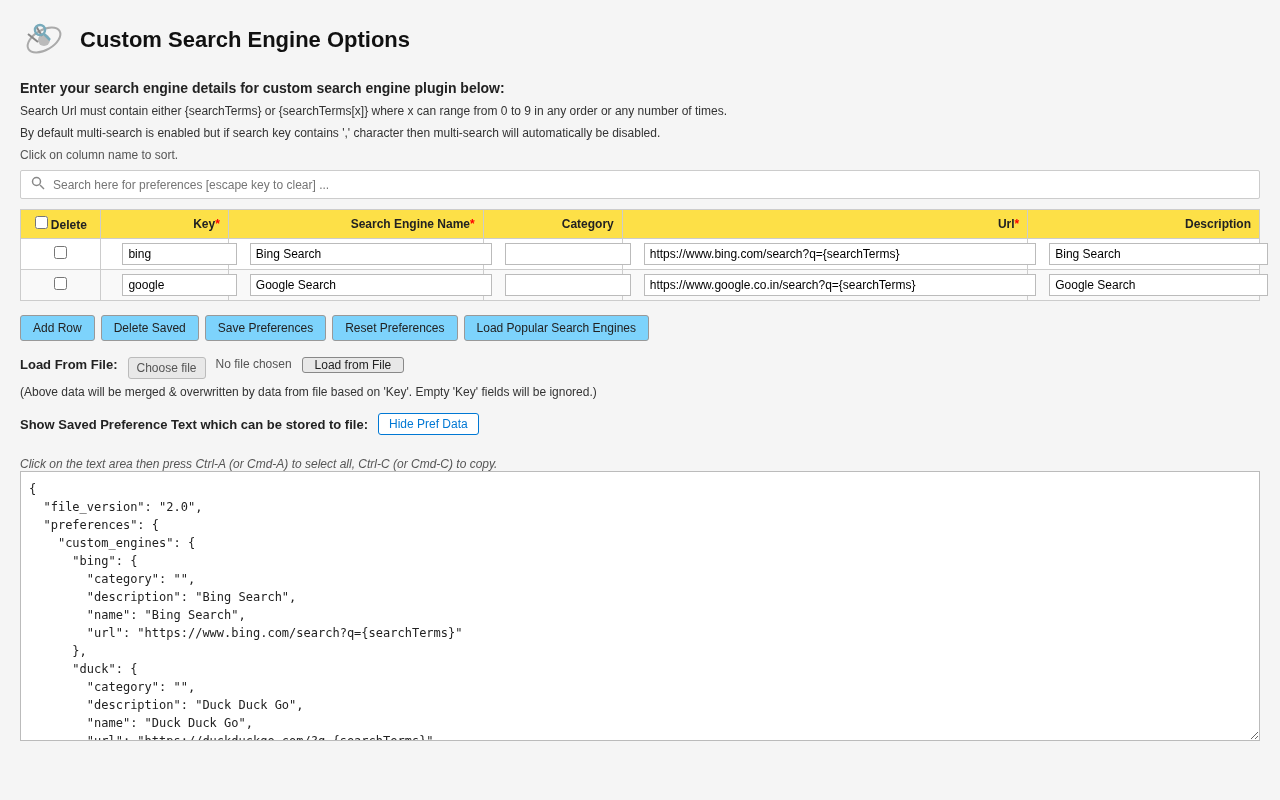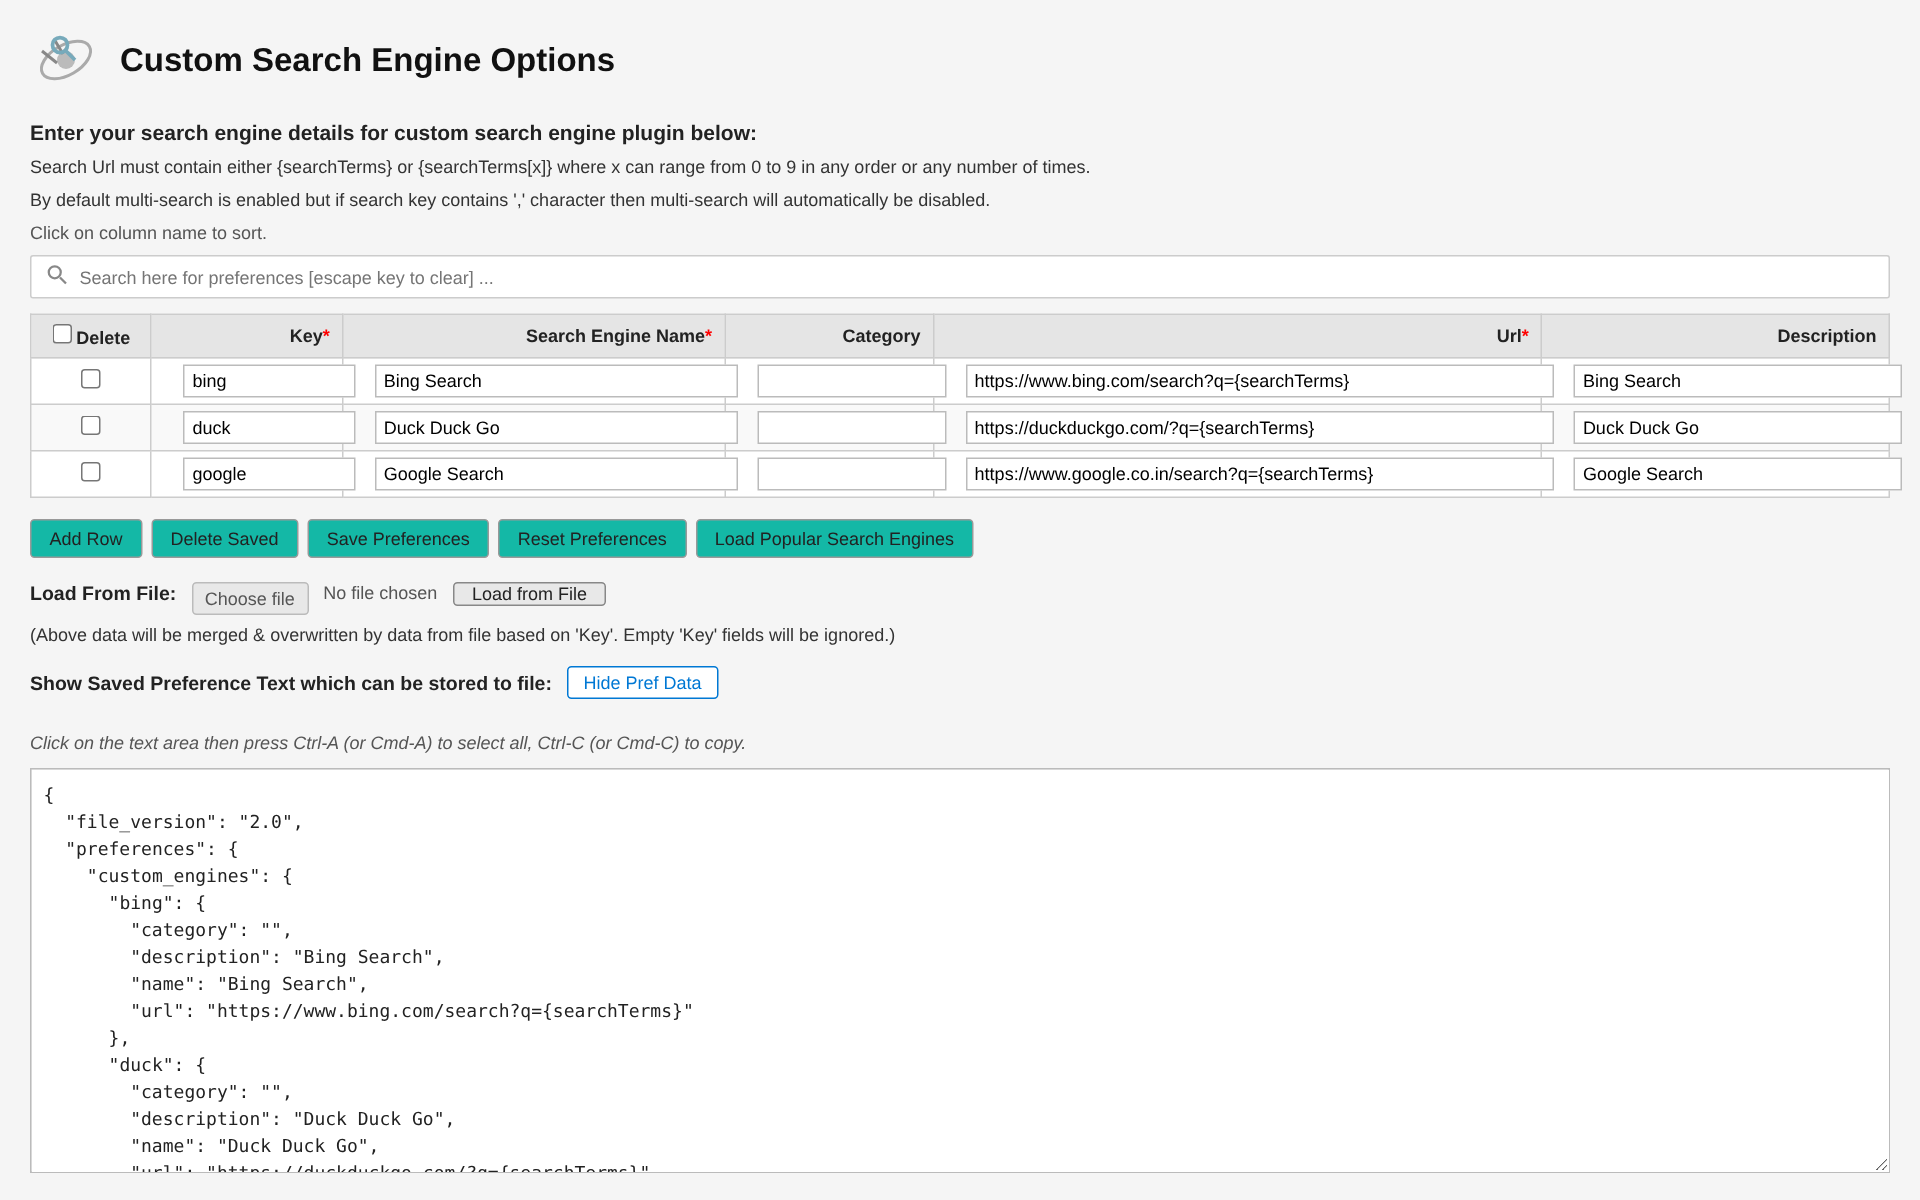--- a/index.html
+++ b/index.html
@@ -63,21 +63,21 @@
       margin-right: 8px;
     }
     table {
       width: 100%;
       border-collapse: collapse;
       background: #fff;
       border: 1px solid #ccc;
       margin-bottom: 14px;
     }
     thead tr {
-      background: #e5e5e5;
+      background: #fde047;
     }
     th {
       text-align: right;
       padding: 6px 8px;
       border: 1px solid #ccc;
       font-size: 12px;
       font-weight: bold;
       cursor: pointer;
       white-space: nowrap;
     }
@@ -109,21 +109,21 @@
     .button-row {
       display: flex;
       flex-wrap: wrap;
       gap: 6px;
       margin-bottom: 16px;
     }
     button {
       padding: 5px 12px;
       font-size: 12px;
       border: 1px solid #999;
-      background: #14b8a6;
+      background: #7dd3fc;
       cursor: pointer;
       border-radius: 3px;
       color: #222;
     }
     .load-file-row {
       display: flex;
       align-items: flex-start;
       margin-bottom: 6px;
       gap: 10px;
     }
@@ -174,21 +174,21 @@
       border: 1px solid #0078d4;
       background: #fff;
       color: #0078d4;
       cursor: pointer;
       border-radius: 3px;
     }
     .copy-hint {
       font-size: 12px;
       color: #555;
       font-style: italic;
-      margin-bottom: 10px;
+      margin-bottom: 0;
     }
     .pref-textarea {
       width: 100%;
       height: 270px;
       font-family: monospace;
       font-size: 12px;
       border: 1px solid #bbb;
       padding: 8px;
       background: #fff;
       resize: vertical;
@@ -264,40 +264,20 @@
         <input type="text" value="Bing Search" style="">
       </td>
       <td>
         <input type="text" value="" style="">
       </td>
       <td>
         <input type="text" value="https://www.bing.com/search?q={searchTerms}" style="">
       </td>
       <td>
         <input type="text" value="Bing Search" style="">
-      </td>
-    </tr>
-      <tr>
-      <td class="col-delete">
-        <input type="checkbox" style="">
-      </td>
-      <td>
-        <input type="text" value="duck" style="">
-      </td>
-      <td>
-        <input type="text" value="Duck Duck Go" style="">
-      </td>
-      <td>
-        <input type="text" value="" style="">
-      </td>
-      <td>
-        <input type="text" value="https://duckduckgo.com/?q={searchTerms}" style="">
-      </td>
-      <td>
-        <input type="text" value="Duck Duck Go" style="">
       </td>
     </tr>
       <tr>
       <td class="col-delete">
         <input type="checkbox" style="">
       </td>
       <td>
         <input type="text" value="google" style="">
       </td>
       <td>

